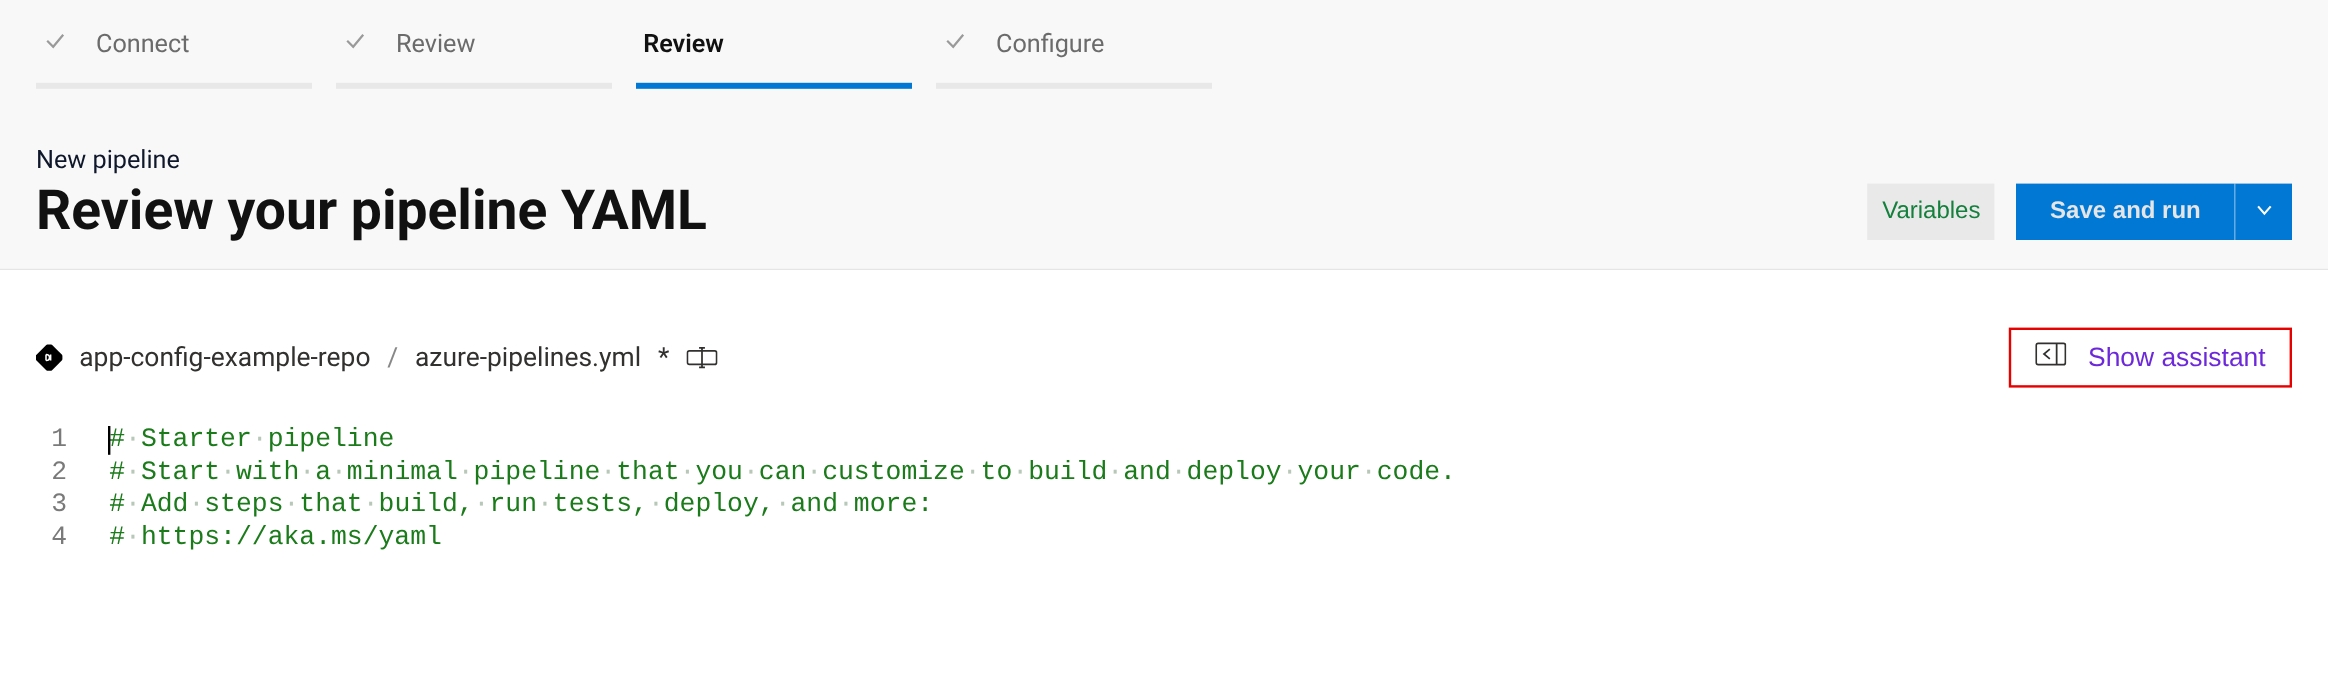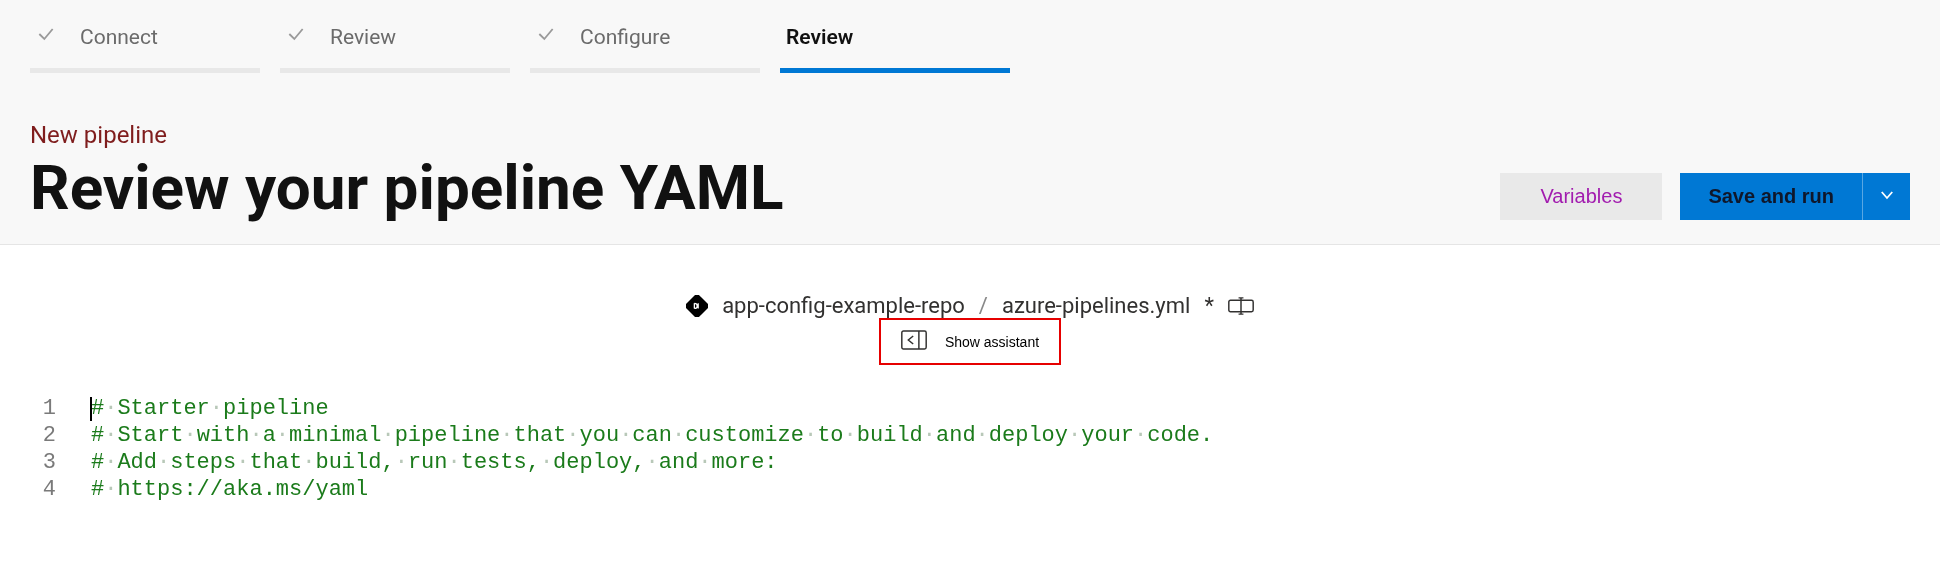--- a/index.html
+++ b/index.html
@@ -51,50 +51,50 @@
 
   
   .title-row {
     display: flex;
     align-items: flex-end;
     justify-content: space-between;
     margin-top: 48px;
   }
   .title-left {}
   .eyebrow {
-    font-size: 24px;
-    color: #7f1d1d;
+    font-size: 21px;
+    color: #0f172a;
     margin: 0 0 6px 0;
   }
   .page-title {
-    font-size: 62px;
+    font-size: 46px;
     line-height: 1.05;
     font-weight: 700;
     margin: 0;
     color: #111;
   }
   .title-right {
     display: flex;
     gap: 18px;
     align-items: stretch;
   }
   .btn-variables {
     background: #e9e9e9;
-    color: #a21caf;
+    color: #15803d;
     font-size: 20px;
     border: none;
-    padding: 12px 40px;
+    padding: 12px 12px;
     cursor: pointer;
   }
   .save-split {
     display: flex;
   }
   .btn-primary {
     background: #0078d4;
-    color: #0f172a;
+    color: #e5e5e5;
     font-size: 20px;
     font-weight: 600;
     border: none;
     padding: 12px 28px;
     cursor: pointer;
   }
   .btn-primary-drop {
     background: #0078d4;
     border: none;
     border-left: 1px solid rgba(255,255,255,0.35);
@@ -106,43 +106,42 @@
   }
   .btn-primary-drop svg { width: 18px; height: 18px; }
   .btn-primary-drop svg path { stroke: #fff; stroke-width: 2.4; fill: none; }
 
   
   .filebar {
     display: flex;
     align-items: center;
     justify-content: space-between;
     padding: 48px 30px 0 30px;
-    flex-direction: column;
   }
   .fileleft {
     display: flex;
     align-items: center;
     gap: 14px;
     font-size: 22px;
     color: #323130;
   }
   .fileleft .sep { color: #888; }
   .repo-icon svg { width: 22px; height: 22px; display: block; }
   .filename { font-weight: 400; }
   .dirty { color: #323130; }
   .rename-icon svg { width: 26px; height: 22px; display: block; }
   .rename-icon svg * { stroke: #323130; stroke-width: 1.8; fill: none; }
   .rename-icon { cursor: pointer; }
 
   .show-assistant {
     display: flex;
     align-items: center;
     gap: 18px;
-    font-size: 14px;
-    color: #000000;
+    font-size: 22px;
+    color: #6d28d9;
     padding: 10px 20px;
     border: 2px solid #e60000;
     background: #fff;
     cursor: pointer;
   }
   .show-assistant svg { width: 26px; height: 20px; }
   .show-assistant svg * { stroke: #323130; stroke-width: 1.8; fill: none; }
 
   
   .editor {
@@ -192,32 +191,32 @@
     </div>
     <div class="step">
       <span class="chk">
         <svg viewBox="0 0 24 24">
             <path d="M4 12 L10 18 L20 6"></path>
           </svg>
       </span>
       <span>Review</span>
       <span class="underline"></span>
     </div>
+    <div class="step active">
+
+      <span>Review</span>
+      <span class="underline"></span>
+    </div>
     <div class="step">
       <span class="chk">
         <svg viewBox="0 0 24 24">
             <path d="M4 12 L10 18 L20 6"></path>
           </svg>
       </span>
       <span>Configure</span>
-      <span class="underline"></span>
-    </div>
-    <div class="step active">
-
-      <span>Review</span>
       <span class="underline"></span>
     </div>
   </div>
 
   <div class="title-row">
     <div class="title-left">
       <p class="eyebrow">New pipeline</p>
       <h1 class="page-title">Review your pipeline YAML</h1>
     </div>
     <div class="title-right">

